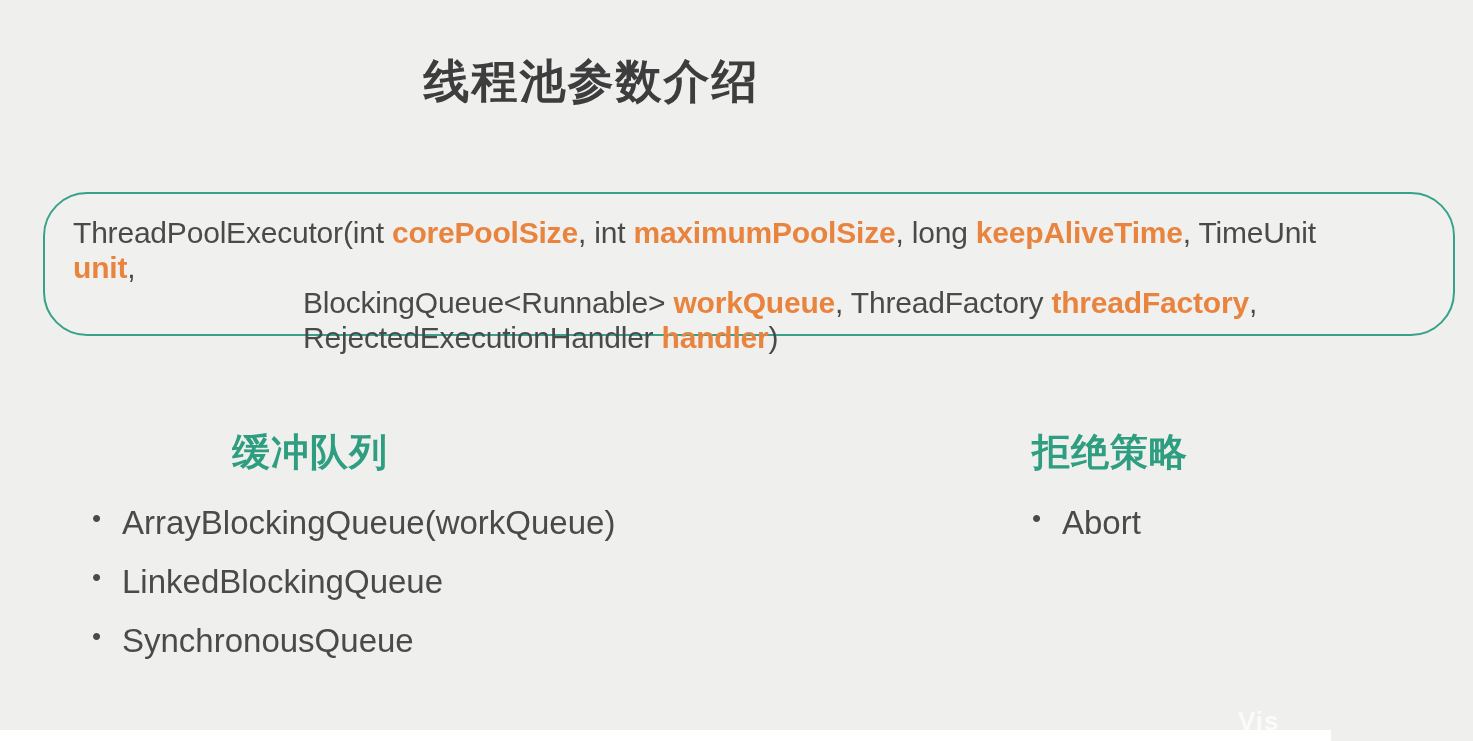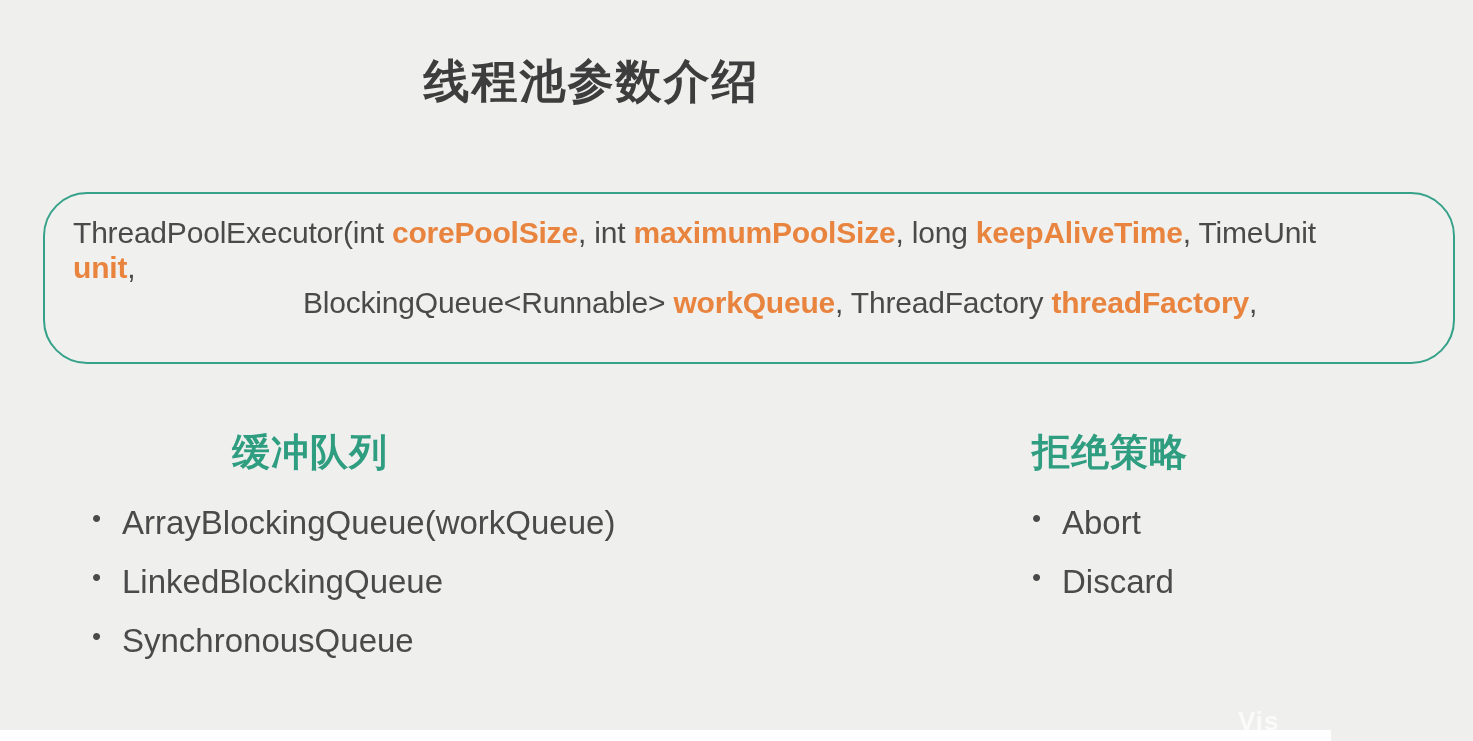--- a/index.html
+++ b/index.html
@@ -29,21 +29,21 @@
     letter-spacing: 2px;
     line-height: 1.2;
   }
 
   
   #signature-box {
     position: absolute;
     left: 43px;
     top: 192px;
     width: 1412px;
-    height: 172px;
+    height: 144px;
     box-sizing: border-box;
     border: 2.5px solid #36a289;
     border-radius: 44px;
     background: #f0f0ef;
   }
   .sig-line {
     position: absolute;
     font-size: 30px;
     color: #4a4a4a;
     white-space: nowrap;
@@ -129,37 +129,39 @@
     </div>
 
     <div class="sig-line sig-line-2">
       <span class="param">unit</span><span>,</span>
     </div>
 
     <div class="sig-line sig-line-3">
       <span>BlockingQueue&lt;Runnable&gt; </span><span class="param">workQueue</span><span>, ThreadFactory </span><span class="param">threadFactory</span><span>,</span>
     </div>
 
+    <div class="sig-line sig-line-4">
+      <span>RejectedExecutionHandler </span><span class="param">handler</span><span>)</span>
+    </div>
 
   </div>
 
   <div class="col" id="col-left">
     <div class="col-heading">缓冲队列</div>
     <ul class="bullets">
       <li>ArrayBlockingQueue(workQueue)</li>
       <li>LinkedBlockingQueue</li>
       <li>SynchronousQueue</li>
     </ul>
   </div>
 
   <div class="col" id="col-right">
     <div class="col-heading">拒绝策略</div>
     <ul class="bullets">
       <li>Abort</li>
-      <li>Discard</li>
     </ul>
   </div>
 
   <div id="watermark">Vis</div>
 
   <div id="bottom-strip"></div>
 
 </div>
 
 </body></html>

